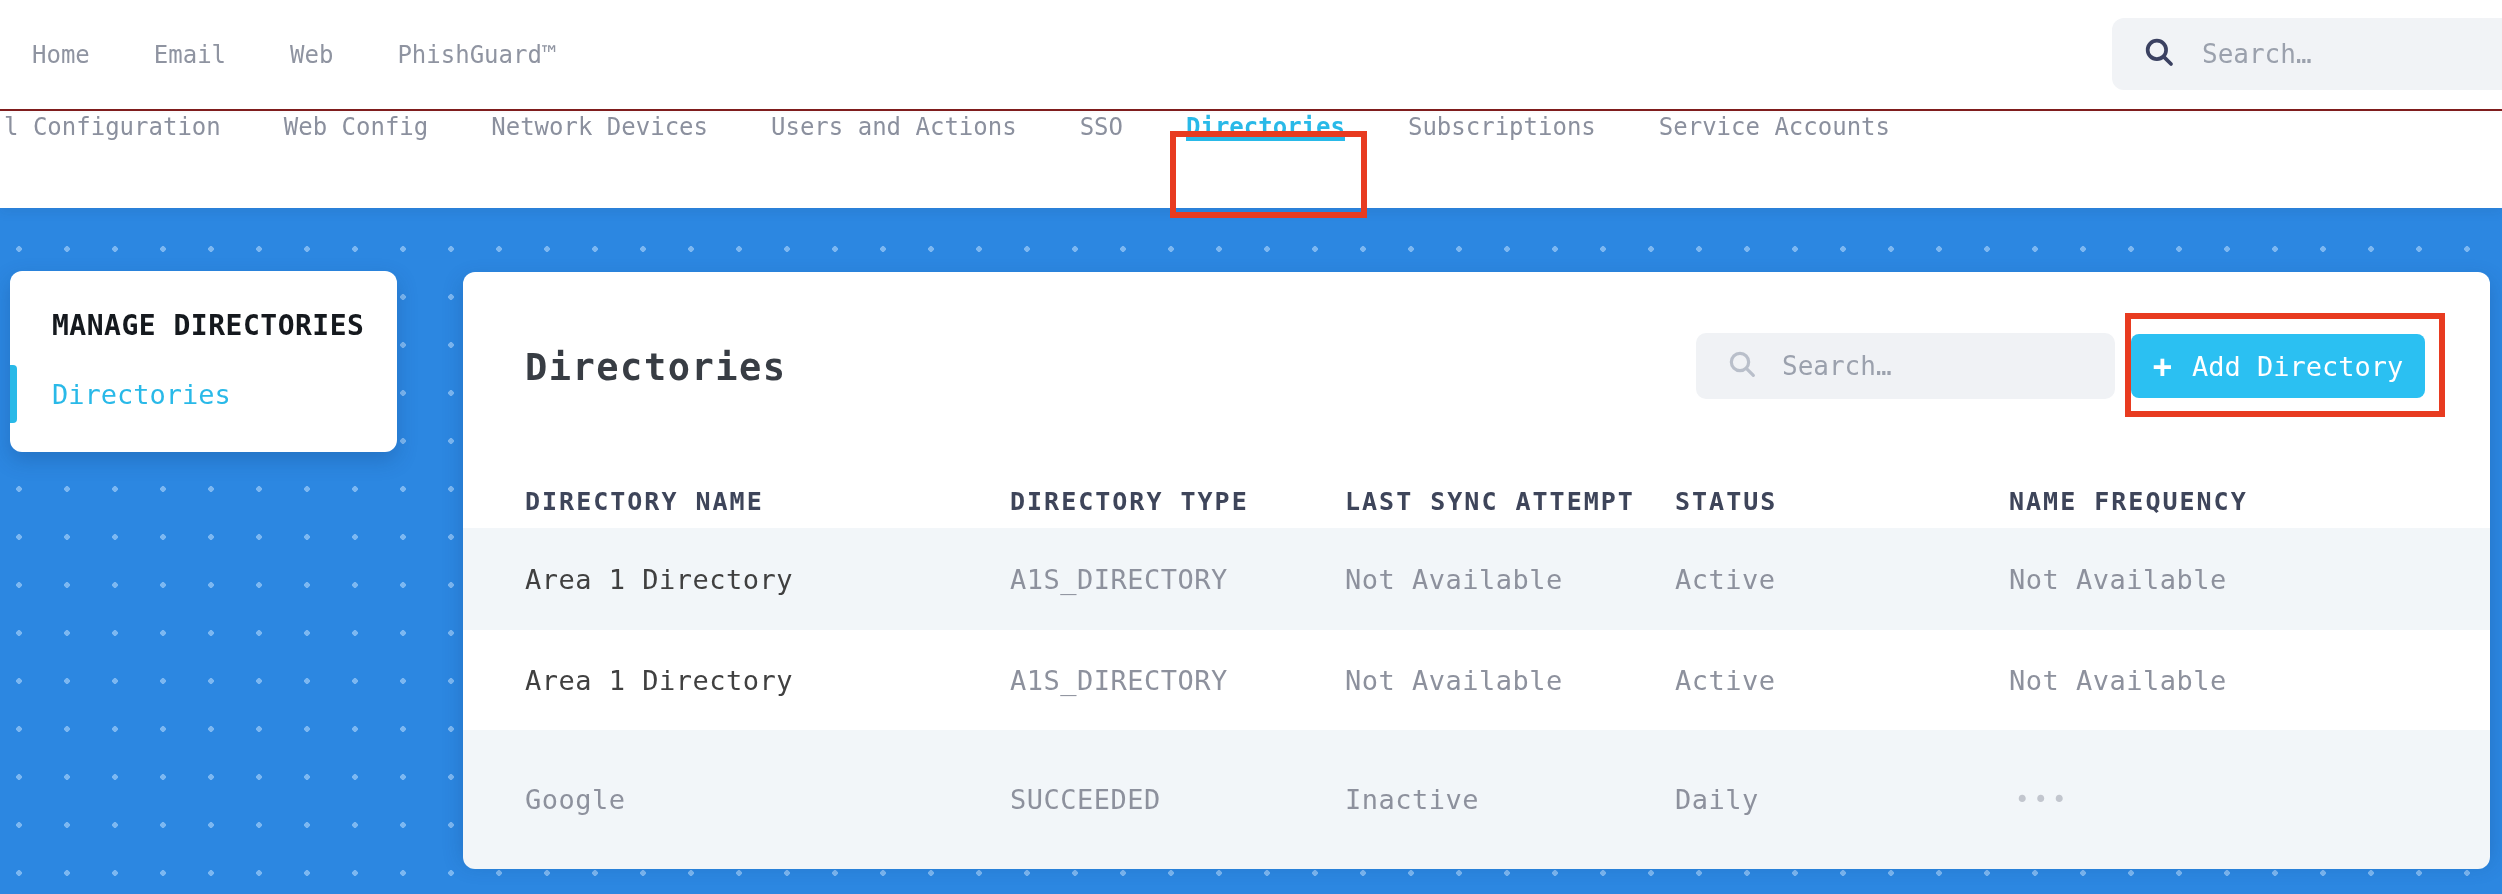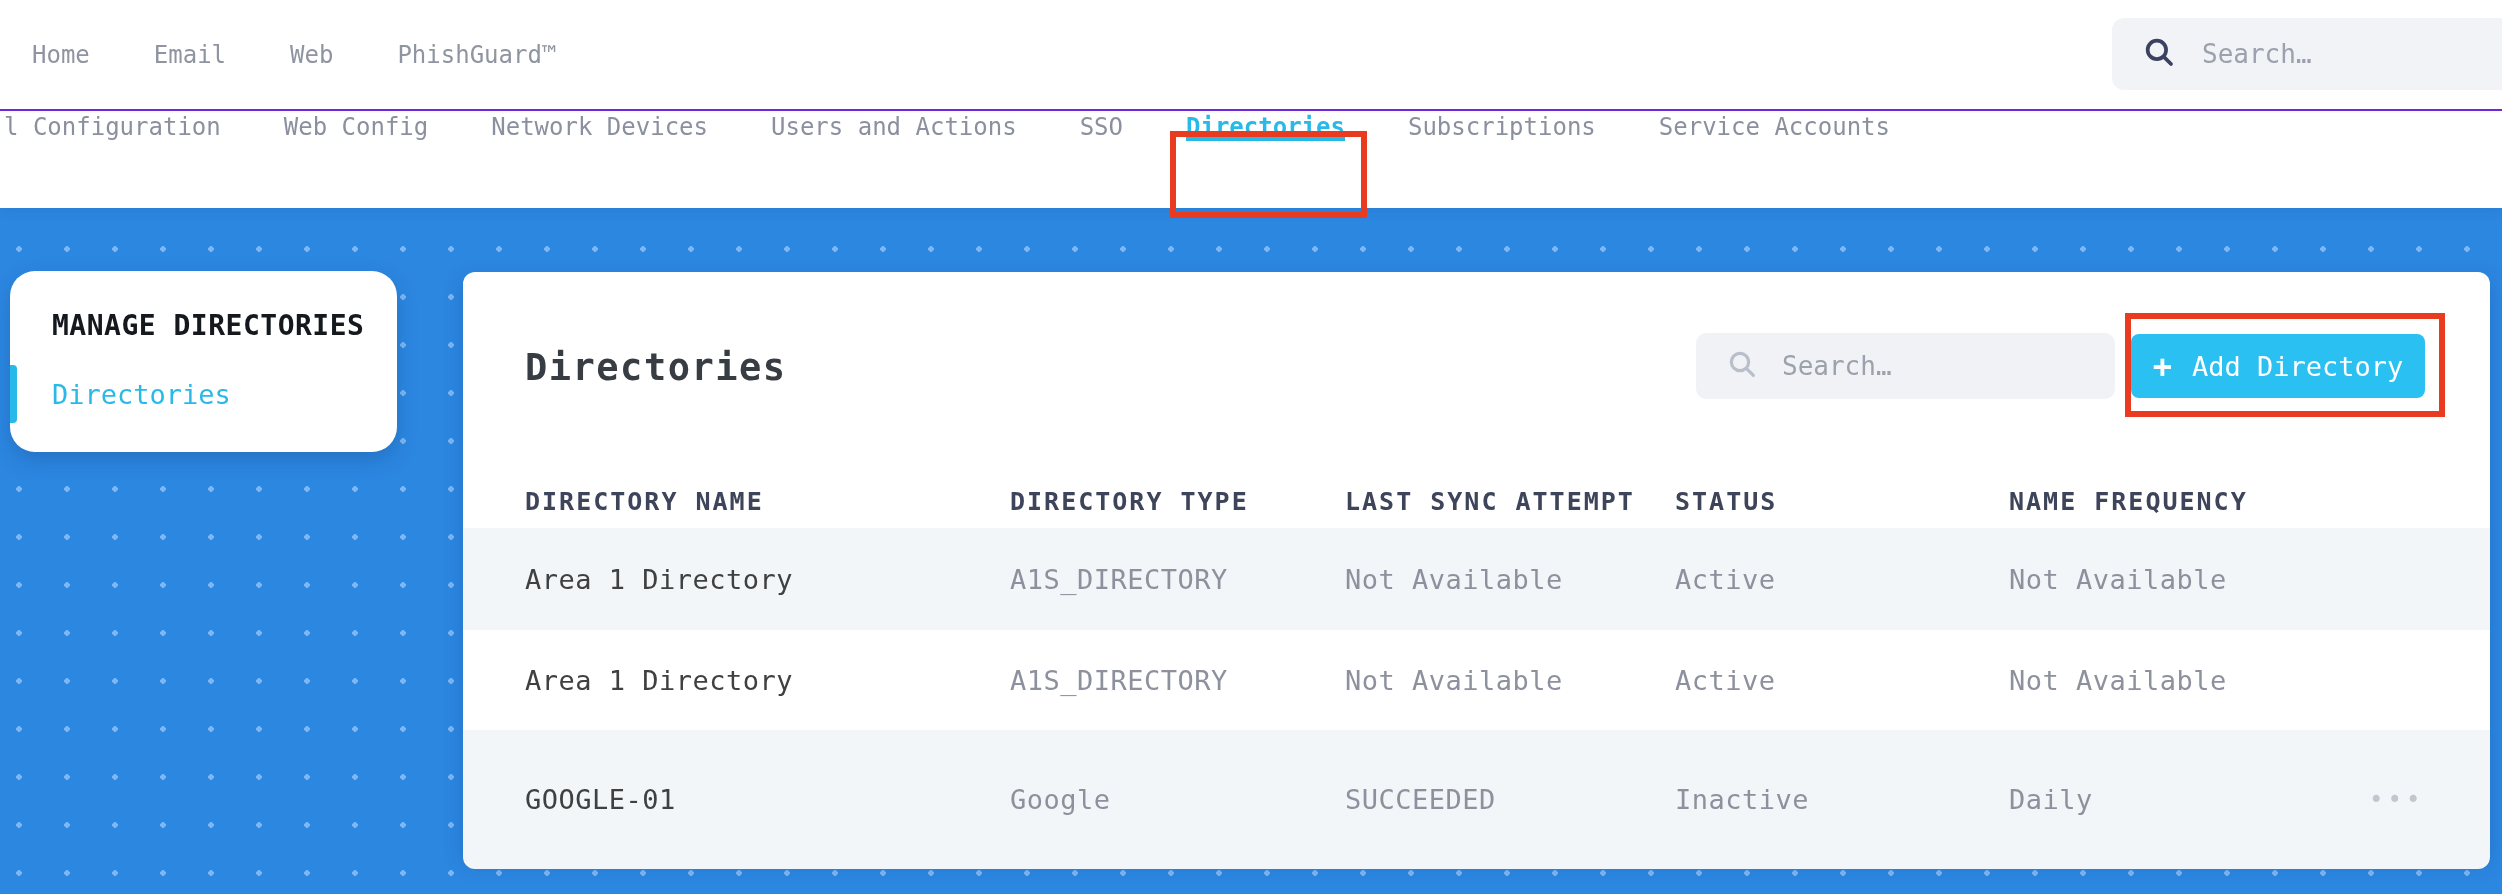--- a/index.html
+++ b/index.html
@@ -10,21 +10,21 @@
     height: 894px;
     overflow: hidden;
     font-family: "DejaVu Sans Mono", "Liberation Mono", monospace;
     background: #ffffff;
   }
 
   
   .top-nav {
     position: absolute; top: 0; left: 0; right: 0; height: 111px;
     background: #ffffff;
-    border-bottom: 2px solid #6d28d9;
+    border-bottom: 2px solid #7f1d1d;
     display: flex; align-items: center;
     padding-left: 32px; gap: 64px;
     z-index: 5;
   }
   .top-nav-item {
     font-size: 24px; color: #8f94a1; cursor: pointer; white-space: nowrap;
   }
   .top-search {
     position: absolute; right: 0; top: 18px;
     width: 390px; height: 72px;
@@ -65,21 +65,21 @@
     background-color: #2c87e1;
     background-image: radial-gradient(circle, rgba(190,223,255,0.55) 2.6px, transparent 3px);
     background-size: 48px 48px;
     background-position: 43px 17px;
   }
 
   
   .side-card {
     position: absolute; left: 10px; top: 63px;
     width: 387px; height: 181px;
-    background: #ffffff; border-radius: 25px;
+    background: #ffffff; border-radius: 12px;
     box-shadow: 0 8px 20px rgba(15,55,110,0.25);
   }
   .side-title {
     position: absolute; left: 42px; top: 38px;
     font-size: 28px; font-weight: bold; color: #15191e; letter-spacing: 0.5px;
     white-space: nowrap;
   }
   .side-active-bar {
     position: absolute; left: 0; top: 94px; width: 7px; height: 58px;
     background: #29b9e8; border-radius: 0 4px 4px 0;
@@ -223,21 +223,20 @@
       <div class="t-grid t-row row-1">
         <div class="cell-name">Area 1 Directory</div>
         <div>A1S_DIRECTORY</div>
         <div>Not Available</div>
         <div>Active</div>
         <div>Not Available</div>
         <div></div>
       </div>
 
       <div class="t-grid t-row row-2">
-        <div class="cell-name">GOOGLE-01</div>
         <div>Google</div>
         <div>SUCCEEDED</div>
         <div>Inactive</div>
         <div>Daily</div>
         <div class="menu-dots">•••</div>
       </div>
     </section>
   </div>
 
   <div class="anno anno-tab"></div>

